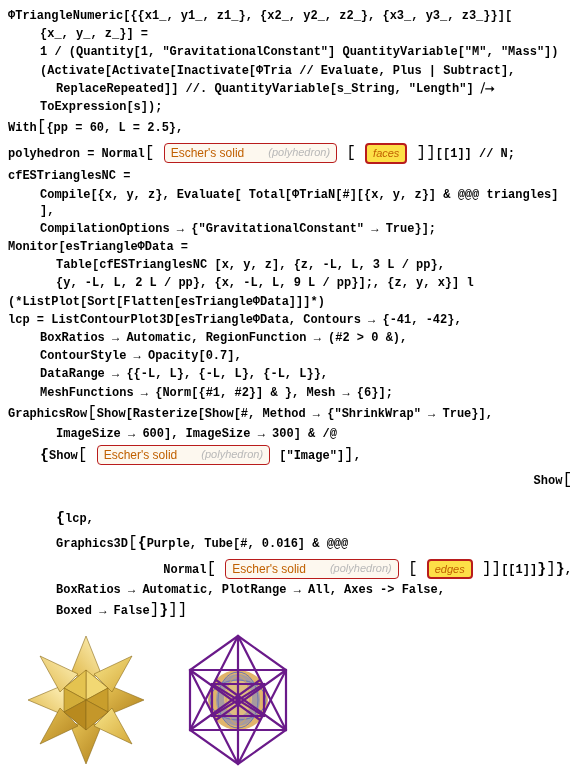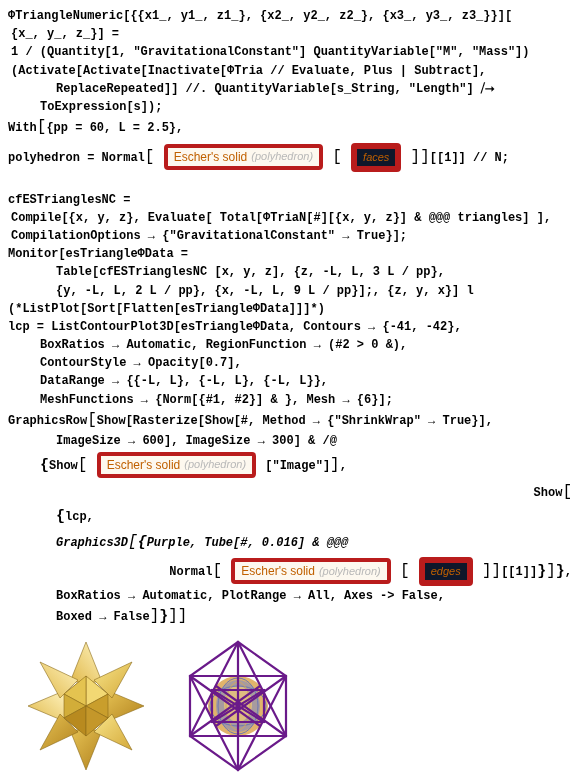--- a/index.html
+++ b/index.html
@@ -7,43 +7,44 @@
     padding: 8px;
     font-family: "Courier New", monospace;
     font-size: 12px;
     font-weight: bold;
     color: #000;
     background: #fff;
     width: 564px;
     line-height: 1.35;
   }
   .code-block { margin-bottom: 2px; }
-  .indent1 { margin-left: 3px; }
+  .indent1 { margin-left: 32px; }
   .indent2 { margin-left: 32px; }
   .indent3 { margin-left: 48px; }
   .indent4 { margin-left: 64px; text-align: right; }
   .bracket { font-size: 16px; font-weight: normal; }
   .pill {
     display: inline-flex;
     align-items: center;
-    border: 4px solid #b91c1c;
+    border: 1px solid #b91c1c;
     border-radius: 4px;
     padding: 1px 6px;
     background: #fdf8ef;
     margin: 0 2px;
+    gap: 20px;
   }
   .pill-text { color: #c06000; font-family: Helvetica, Arial, sans-serif; font-size: 12px; font-weight: normal; }
   .pill-sub { color: #b8b8b8; font-family: Helvetica, Arial, sans-serif; font-size: 11px; font-style: italic; margin-left: 4px; font-weight: normal; }
   .pill-small {
     display: inline-flex;
     align-items: center;
-    border: 6px solid #b91c1c;
+    border: 2px solid #b91c1c;
     border-radius: 4px;
     padding: 1px 6px;
-    background: #0f172a;
+    background: #fde047;
     margin: 0 2px;
   }
   .pill-small .pill-text { color: #c06000; font-style: italic; font-size: 11px; }
   .curly-big { font-size: 15px; }
   .graphics-row {
     display: flex;
     gap: 12px;
     margin-top: 8px;
     margin-left: 8px;
   }
@@ -69,21 +70,21 @@
     <span class="pill-text">Escher's solid</span>
     <span class="pill-sub">(polyhedron)</span>
   </span>
   <span class="bracket">[</span>
   <span class="pill-small">
     <span class="pill-text">faces</span>
   </span>
   <span class="bracket">]</span><span class="bracket">]</span><span>[[1]] // N;</span>
 </div>
 
-<div class="code-block" style="margin-top:20px;">cfESTrianglesNC =</div>
+<div class="code-block" style="margin-top:4px;">cfESTrianglesNC =</div>
 <div class="code-block indent1">Compile[{x, y, z}, Evaluate[ Total[ΦTriaN[#][{x, y, z}] &amp; @@@ triangles] ],</div>
 <div class="code-block indent1">CompilationOptions → {"GravitationalConstant" → True}];</div>
 
 <div class="code-block">Monitor[esTriangleΦData =</div>
 <div class="code-block indent3">Table[cfESTrianglesNC [x, y, z], {z, -L, L, 3 L / pp},</div>
 <div class="code-block indent3">{y, -L, L, 2 L / pp},  {x, -L, L, 9 L / pp}];, {z, y, x}] l</div>
 <div class="code-block">(*ListPlot[Sort[Flatten[esTriangleΦData]]]*)</div>
 <div class="code-block">lcp = ListContourPlot3D[esTriangleΦData, Contours → {-41, -42},</div>
 <div class="code-block indent2">BoxRatios → Automatic,  RegionFunction → (#2 &gt; 0 &amp;),</div>
 <div class="code-block indent2">ContourStyle → Opacity[0.7],</div>
@@ -101,25 +102,25 @@
     <span class="pill-text">Escher's solid</span>
     <span class="pill-sub">(polyhedron)</span>
   </span>
   <span>["Image"]</span><span class="bracket">]</span><span>,</span>
 </div>
 
 <div class="code-block indent2" style="margin-top:4px;text-align:right;">
   <span>Show</span><span class="bracket">[</span>
 </div>
 
+<div class="code-block indent3" style="margin-top:17px;">
+  <span class="curly-big">{</span><span>lcp,</span>
+</div>
+
 <div class="code-block indent3" style="margin-top:4px;">
-  <span class="curly-big">{</span><span>lcp,</span>
-</div>
-
-<div class="code-block indent3" style="margin-top:4px;font-style:italic;">
   <span>Graphics3D</span><span class="bracket">[</span><span class="curly-big">{</span><span>Purple,  Tube[#, 0.016] &amp; @@@</span>
 </div>
 
 <div class="code-block indent4" style="margin-top:4px;">
   <span>Normal</span><span class="bracket">[</span>
   <span class="pill">
     <span class="pill-text">Escher's solid</span>
     <span class="pill-sub">(polyhedron)</span>
   </span>
   <span class="bracket">[</span>

